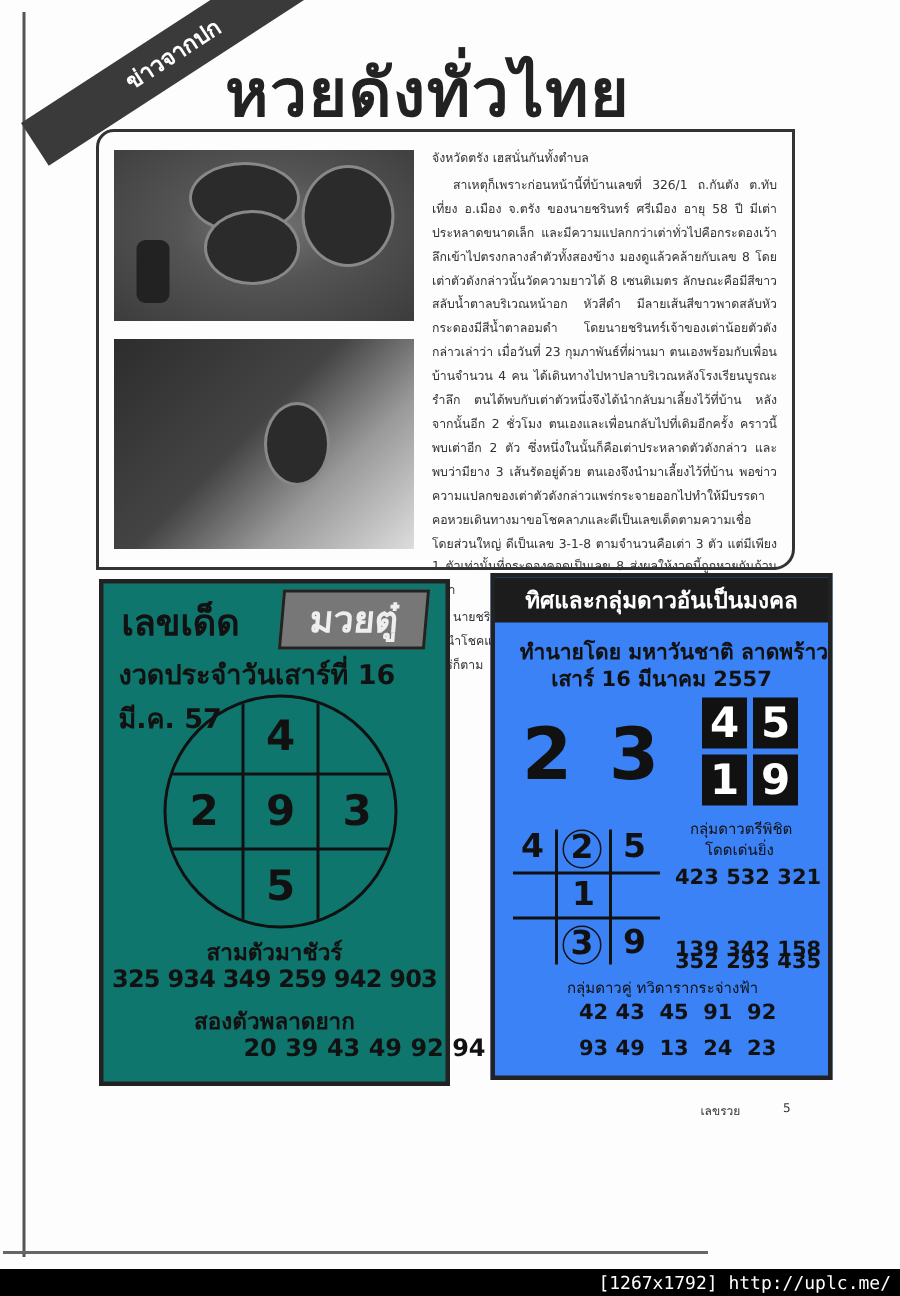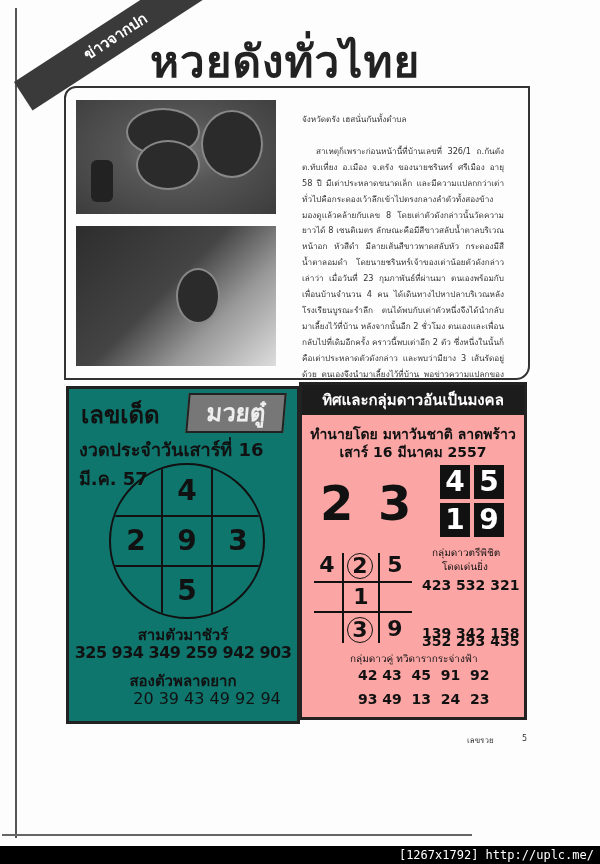--- a/index.html
+++ b/index.html
@@ -10,36 +10,36 @@
   .ribbon { position:absolute; left:-30px; top:26px; width:220px; height:34px; background:#3a3a3a;
             transform:rotate(-33deg); transform-origin:left top; color:#fff; font-weight:bold;
             font-size:15px; text-align:center; line-height:34px; top:82px; left:14px; }
   .main-title { position:absolute; left:150px; top:26px; font-size:44px; font-weight:bold; color:#222; letter-spacing:1px; font-family:Liberation Sans, sans-serif; }
   .article { position:absolute; left:64px; top:86px; width:462px; height:290px; border:2px solid #333; border-radius:12px 0 14px 0; background:#fdfdfd; }
   .photo { position:absolute; background:#4a4a4a; overflow:hidden; }
   .photo1 { left:10px; top:12px; width:200px; height:114px; background:radial-gradient(ellipse at 50% 45%, #777 0%, #555 40%, #3c3c3c 100%); }
   .photo2 { left:10px; top:138px; width:200px; height:140px; background:linear-gradient(135deg,#2d2d2d 0%,#444 45%,#999 70%,#ddd 100%); }
   .shell { position:absolute; border-radius:50%; background:#2b2b2b; border:2px solid #888; }
   .article-text { position:absolute; left:220px; top:8px; width:234px; font-size:8.2px; line-height:15.9px; color:#333; text-align:justify; }
-  .article-text p { margin:16px; }
+  .article-text p { margin:2px; }
   .indent { text-indent:14px; }
   .box-left { position:absolute; left:66px; top:386px; width:228px; height:332px; border:3px solid #222; background:#0f766e; }
   .lucky-title { position:absolute; left:12px; top:6px; font-size:24px; font-weight:bold; color:#111; }
   .lucky-badge { position:absolute; left:118px; top:4px; width:94px; height:36px; background:#777; color:#eee; font-weight:bold; font-size:24px; text-align:center; line-height:36px; border:2px solid #222; transform:skewX(-5deg); }
   .draw-date { position:absolute; left:10px; top:46px; font-size:18px; font-weight:bold; color:#111; }
   .circle { position:absolute; left:40px; top:74px; width:152px; height:152px; border:2px solid #111; border-radius:50%; overflow:hidden; }
   .grid-cell { position:absolute; width:50px; height:48px; font-size:28px; font-weight:bold; color:#111; text-align:center; line-height:48px; }
   .gline { position:absolute; background:#111; }
   .lbl-3 { position:absolute; left:0; width:228px; top:234px; text-align:center; font-size:15px; font-weight:bold; color:#111; }
   .nums-3 { position:absolute; left:0; width:228px; top:254px; text-align:center; font-size:16px; font-weight:bold; color:#111; letter-spacing:-0.5px; }
   .lbl-2 { position:absolute; left:0; width:228px; top:280px; text-align:center; font-size:15px; font-weight:bold; color:#111; }
-  .nums-2 { position:absolute; left:0; width:276px; top:300px; text-align:center; font-size:16px; font-weight:normal; color:#111; }
-  .box-right { position:absolute; left:299px; top:382px; width:222px; height:332px; border:3px solid #222; background:#fca5a5; }
+  .nums-2 { position:absolute; left:0; width:276px; top:300px; text-align:center; font-size:16px; font-weight:bold; color:#111;padding-left:36px; }
+  .box-right { position:absolute; left:327px; top:382px; width:222px; height:332px; border:3px solid #222; background:#3b82f6; }
   .right-header { position:absolute; left:0; top:0; width:222px; height:30px; background:#1c1c1c; color:#fff; font-weight:bold; font-size:15px; text-align:center; line-height:30px; }
-  .predict-by { position:absolute; left:0; width:222px; top:38px; text-align:center; font-size:14px; font-weight:bold; color:#111; }
+  .predict-by { position:absolute; left:0; width:222px; top:38px; text-align:right; font-size:14px; font-weight:bold; color:#111; }
   .predict-date { position:absolute; left:0; width:222px; top:56px; text-align:center; font-size:14px; font-weight:bold; color:#111; }
   .big-digit { position:absolute; top:90px; font-size:48px; font-weight:bold; color:#111; }
   .blk { position:absolute; width:30px; height:34px; background:#111; color:#fff; font-weight:bold; font-size:28px; text-align:center; line-height:34px; }
   .tbl-cell { position:absolute; width:26px; height:28px; font-size:22px; font-weight:bold; text-align:center; line-height:28px; color:#111; }
   .ring { border:1.5px solid #111; border-radius:50%; width:24px; height:24px; line-height:24px; }
   .tline { position:absolute; background:#111; }
   .grp-lbl { position:absolute; font-size:10px; color:#111; }
   .grp-nums { position:absolute; font-size:14px; font-weight:bold; color:#111; }
   .footer-name { position:absolute; left:467px; top:734px; font-size:8px; color:#333; }
   .footer-page { position:absolute; left:522px; top:734px; font-size:8px; color:#333; }

